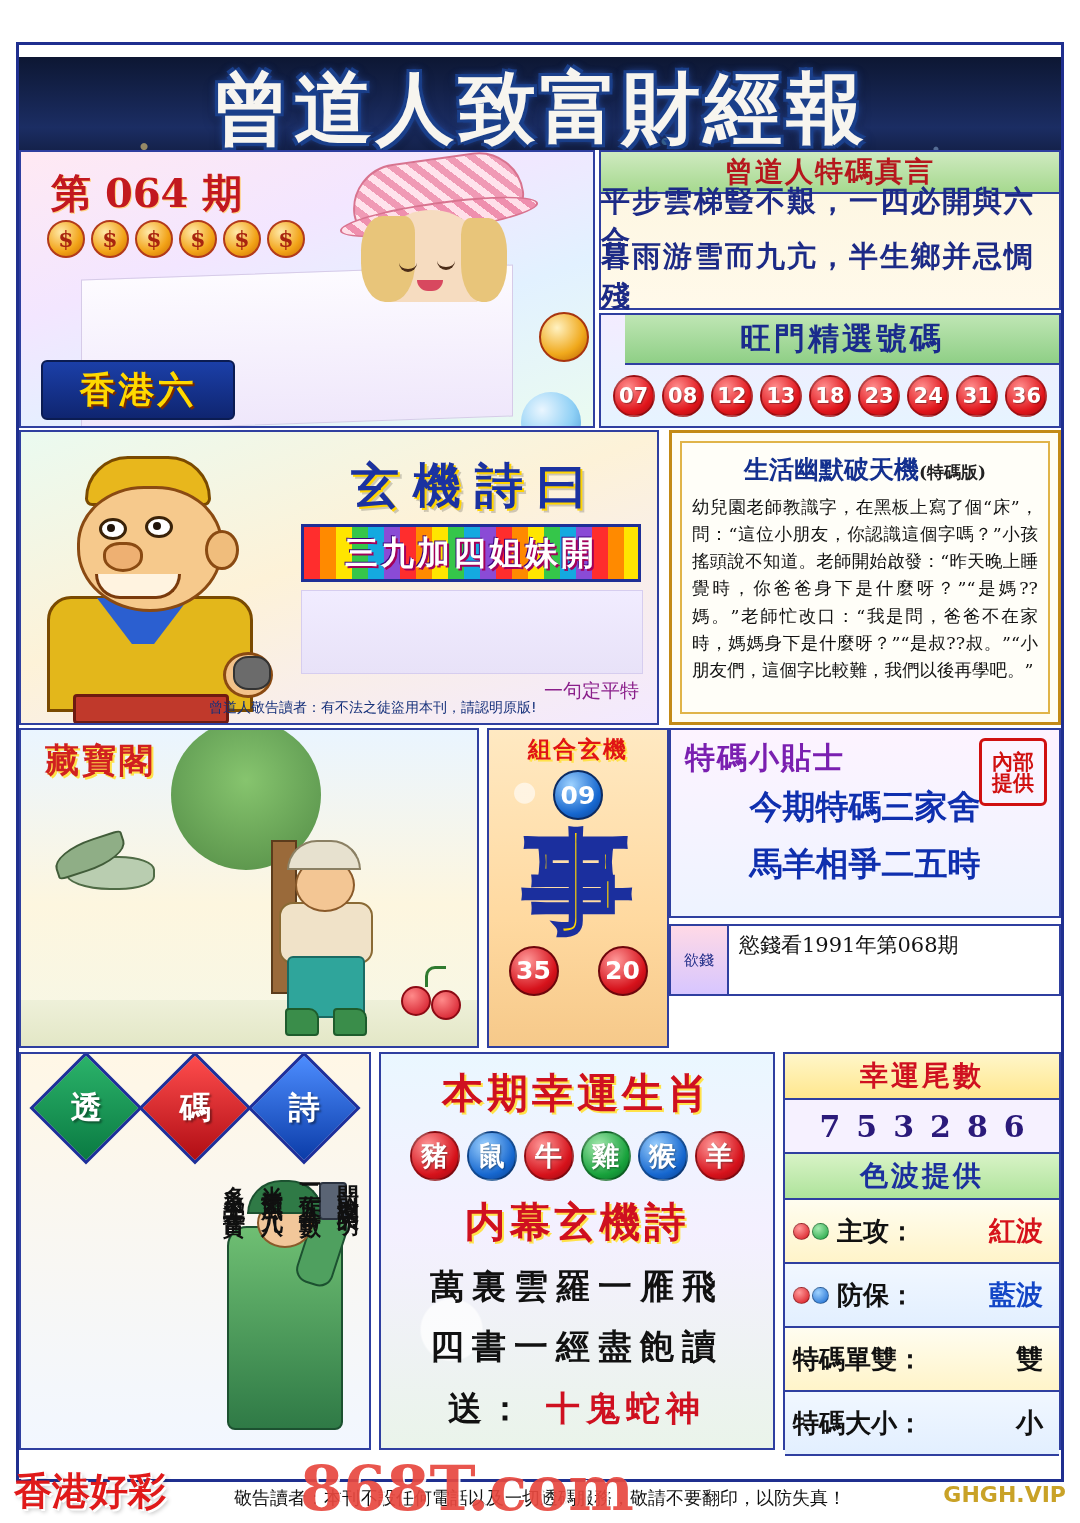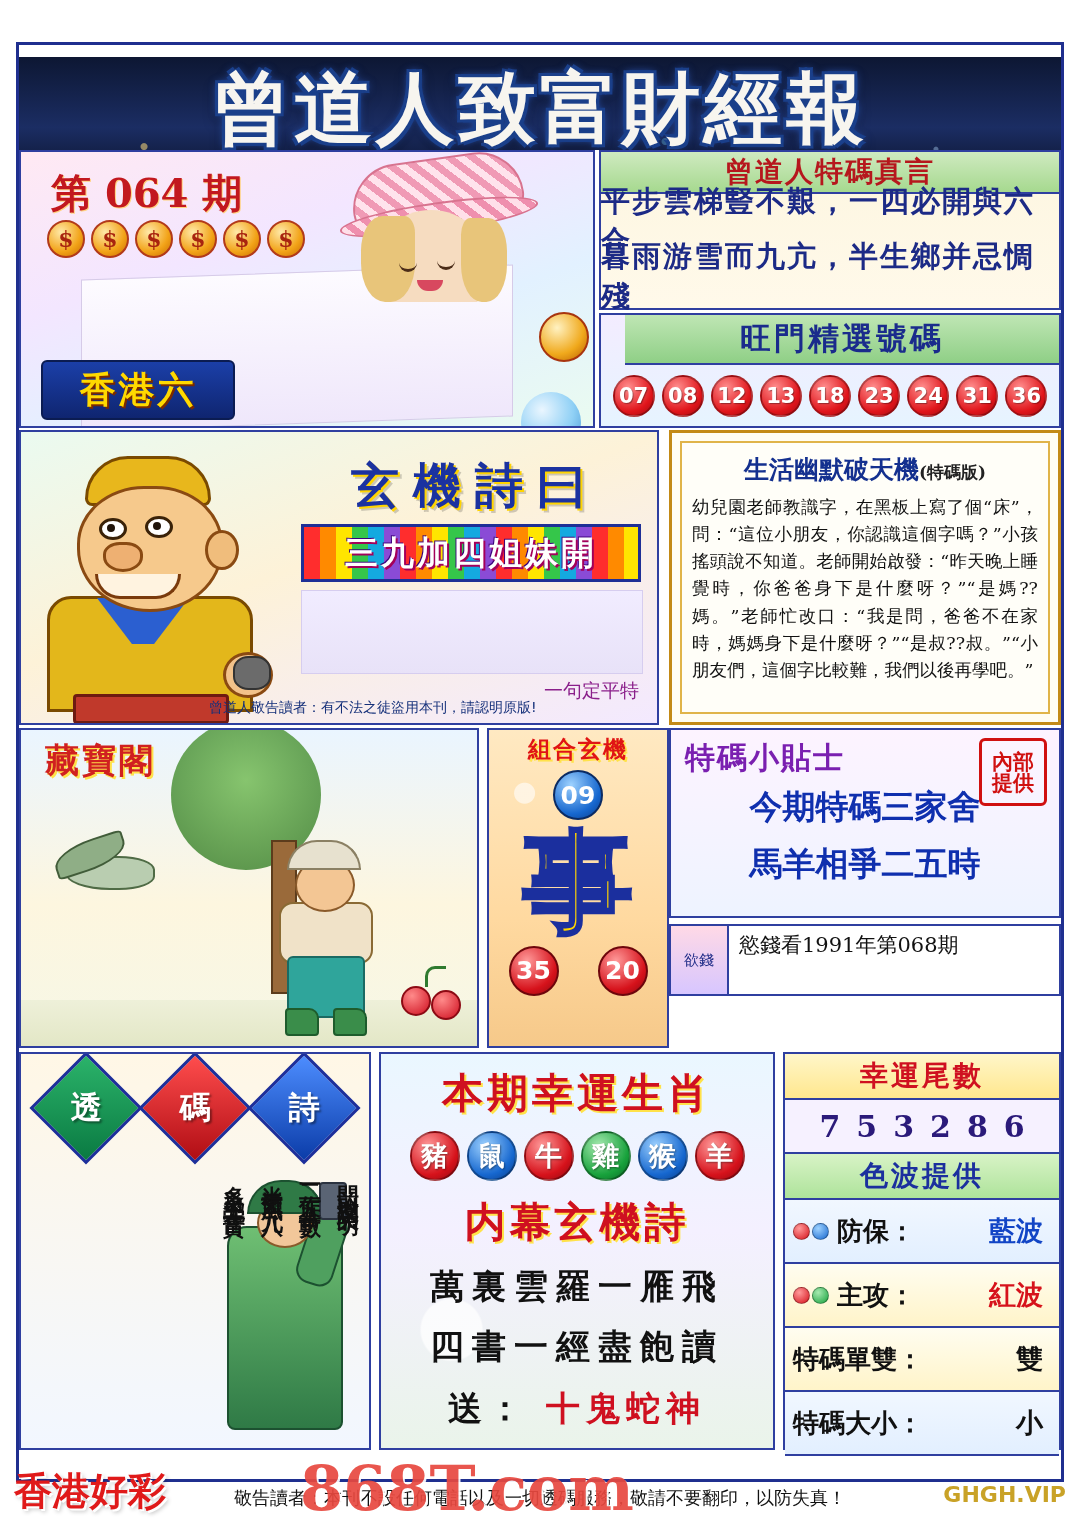--- a/index.html
+++ b/index.html
@@ -445,36 +445,36 @@
       <div class="rb-nums">
         <span>7</span>
         <span>5</span>
         <span>3</span>
         <span>2</span>
         <span>8</span>
         <span>6</span>
       </div>
       <div class="rb-hd2">色波提供</div>
 
+      <div class="rb-row">
+        <div class="rb-dots">
+          <div class="dot r"></div>
+          <div class="dot g"></div>
+        </div>
+        <div class="rb-label">主攻：</div>
+        <div class="rb-val v-red">紅波</div>
+      </div>
+
       <div class="rb-row alt">
         <div class="rb-dots">
           <div class="dot r"></div>
           <div class="dot b"></div>
         </div>
         <div class="rb-label">防保：</div>
         <div class="rb-val v-blue">藍波</div>
-      </div>
-
-      <div class="rb-row">
-        <div class="rb-dots">
-          <div class="dot r"></div>
-          <div class="dot g"></div>
-        </div>
-        <div class="rb-label">主攻：</div>
-        <div class="rb-val v-red">紅波</div>
       </div>
 
       <div class="rb-row">
         <div class="rb-label">特碼單雙：</div>
         <div class="rb-val v-dark">雙</div>
       </div>
 
       <div class="rb-row alt">
         <div class="rb-label">特碼大小：</div>
         <div class="rb-val v-dark">小</div>

